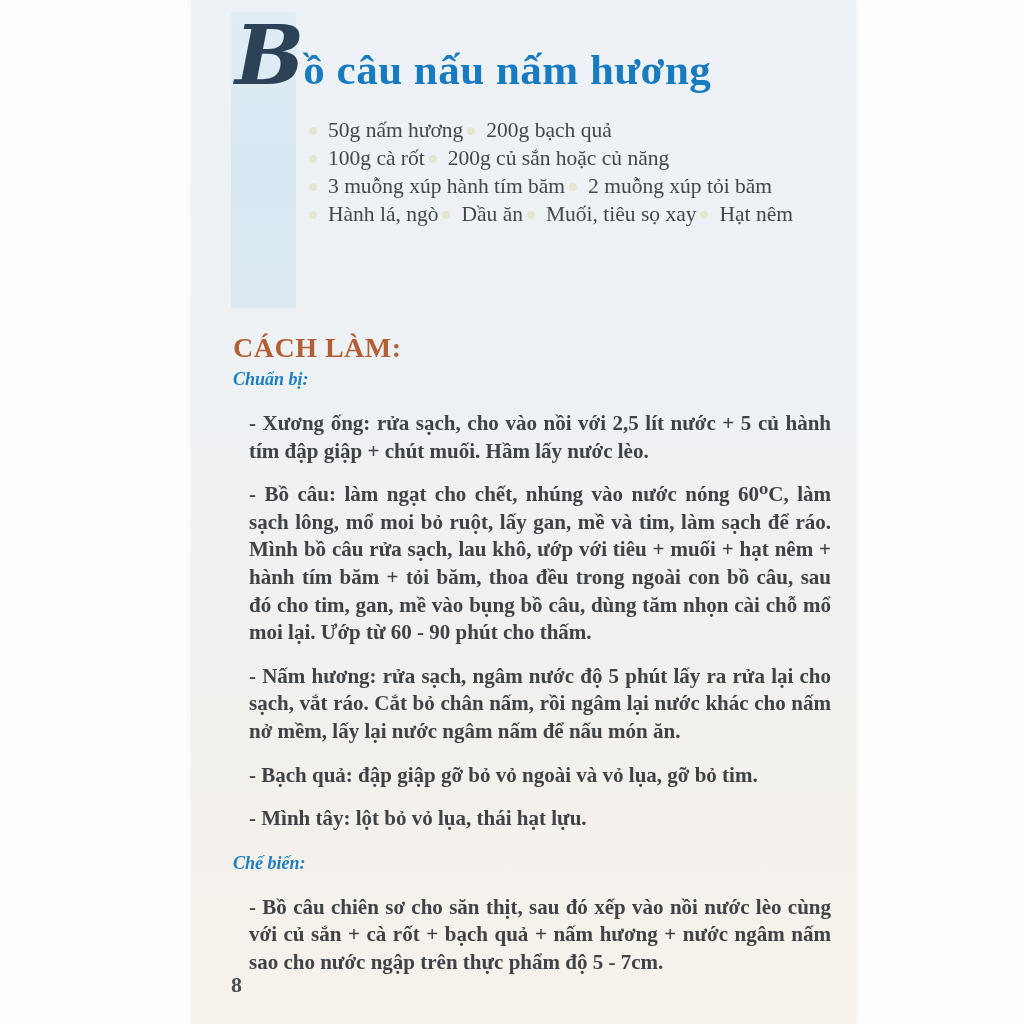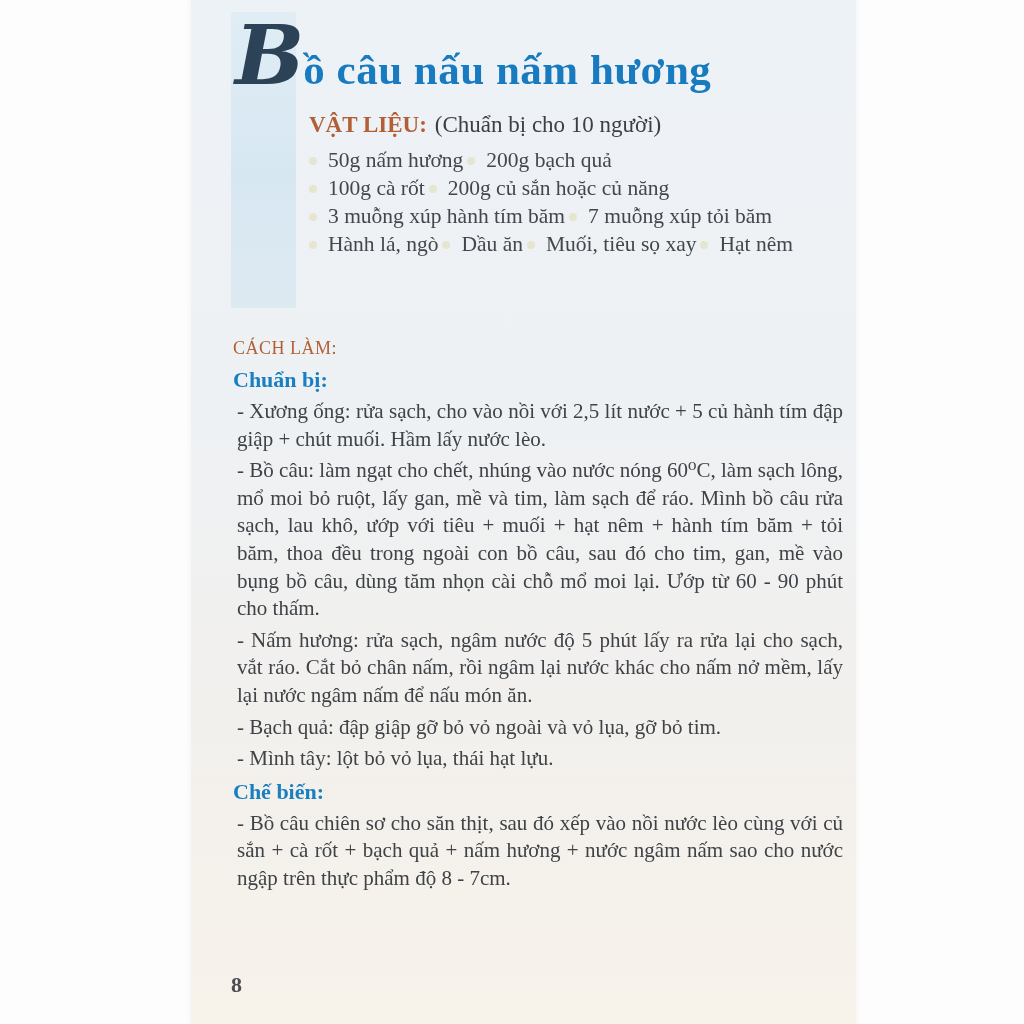--- a/index.html
+++ b/index.html
@@ -58,70 +58,67 @@
   .ing-row{font-size:21.5px;line-height:28px;color:#43474b;white-space:nowrap;}
   .ing-item{margin-right:4px;}
   .dot{
     display:inline-block;width:8px;height:8px;border-radius:50%;
     background:var(--c-bullet);margin-right:11px;vertical-align:2px;
   }
   .method{
     position:absolute;left:42px;top:333px;width:614px;
   }
   .method-label{
-    font-weight:normal;font-size:18px;line-height:30px;
+    font-weight:bold;font-size:28px;line-height:30px;
     color:var(--c-label);letter-spacing:0.5px;margin-bottom:2px;
   }
   .subheading{
-    font-weight:bold;font-size:22px;line-height:29px;
+    font-weight:bold;font-style:italic;font-size:18px;line-height:29px;
     color:var(--c-subheading);
   }
   .para{
-    margin:4px;font-size:21px;line-height:27.6px;color:var(--c-body);
-    text-align:justify;text-justify:inter-word;
+    margin:16px;font-size:21px;line-height:27.6px;color:var(--c-body);
+    text-align:justify;text-justify:inter-word;font-weight:bold;
   }
   .page-number{
     position:absolute;left:40px;top:972px;
     font-size:22px;font-weight:bold;color:#4a4e52;
   }
 </style>
 </head>
 <body>
 
 <div class="canvas">
   <div class="book-page">
 
     <div class="accent-strip"></div>
 
     <h1 class="title">
         <span class="title-initial">B</span>
         <span class="title-rest">ồ câu nấu nấm hương</span>
       </h1>
 
     <div class="ingredients">
-      <div class="ing-header">
-        <span class="ing-label">VẬT LIỆU:</span><span class="ing-note">(Chuẩn bị cho 10 người)</span>
-      </div>
       <div class="ing-rows" id="ingredient-rows">
           <div class="ing-row"><span class="ing-item"><span class="dot"></span><span>50g nấm hương</span></span><span class="ing-item"><span class="dot"></span><span>200g bạch quả</span></span></div>
           <div class="ing-row"><span class="ing-item"><span class="dot"></span><span>100g cà rốt</span></span><span class="ing-item"><span class="dot"></span><span>200g củ sắn hoặc củ năng</span></span></div>
-          <div class="ing-row"><span class="ing-item"><span class="dot"></span><span>3 muỗng xúp hành tím băm</span></span><span class="ing-item"><span class="dot"></span><span>7 muỗng xúp tỏi băm</span></span></div>
+          <div class="ing-row"><span class="ing-item"><span class="dot"></span><span>3 muỗng xúp hành tím băm</span></span><span class="ing-item"><span class="dot"></span><span>2 muỗng xúp tỏi băm</span></span></div>
           <div class="ing-row"><span class="ing-item"><span class="dot"></span><span>Hành lá, ngò</span></span><span class="ing-item"><span class="dot"></span><span>Dầu ăn</span></span><span class="ing-item"><span class="dot"></span><span>Muối, tiêu sọ xay</span></span><span class="ing-item"><span class="dot"></span><span>Hạt nêm</span></span></div>
         </div>
     </div>
 
     <div class="method">
       <div class="method-label">CÁCH LÀM:</div>
       <div id="method-sections">
           <div class="subheading">Chuẩn bị:</div>
           <p class="para">- Xương ống: rửa sạch, cho vào nồi với 2,5 lít nước + 5 củ hành tím đập giập + chút muối. Hầm lấy nước lèo.</p>
           <p class="para">- Bồ câu: làm ngạt cho chết, nhúng vào nước nóng 60⁰C, làm sạch lông, mổ moi bỏ ruột, lấy gan, mề và tim, làm sạch để ráo. Mình bồ câu rửa sạch, lau khô, ướp với tiêu + muối + hạt nêm + hành tím băm + tỏi băm, thoa đều trong ngoài con bồ câu, sau đó cho tim, gan, mề vào bụng bồ câu, dùng tăm nhọn cài chỗ mổ moi lại. Ướp từ 60 - 90 phút cho thấm.</p>
           <p class="para">- Nấm hương: rửa sạch, ngâm nước độ 5 phút lấy ra rửa lại cho sạch, vắt ráo. Cắt bỏ chân nấm, rồi ngâm lại nước khác cho nấm nở mềm, lấy lại nước ngâm nấm để nấu món ăn.</p>
           <p class="para">- Bạch quả: đập giập gỡ bỏ vỏ ngoài và vỏ lụa, gỡ bỏ tim.</p>
           <p class="para">- Mình tây: lột bỏ vỏ lụa, thái hạt lựu.</p>
           <div class="subheading">Chế biến:</div>
-          <p class="para">- Bồ câu chiên sơ cho săn thịt, sau đó xếp vào nồi nước lèo cùng với củ sắn + cà rốt + bạch quả + nấm hương + nước ngâm nấm sao cho nước ngập trên thực phẩm độ 8 - 7cm.</p>
+          <p class="para">- Bồ câu chiên sơ cho săn thịt, sau đó xếp vào nồi nước lèo cùng với củ sắn + cà rốt + bạch quả + nấm hương + nước ngâm nấm sao cho nước ngập trên thực phẩm độ 5 - 7cm.</p>
         </div>
     </div>
 
     <div class="page-number">8</div>
   </div>
 </div>
 
 </body></html>

